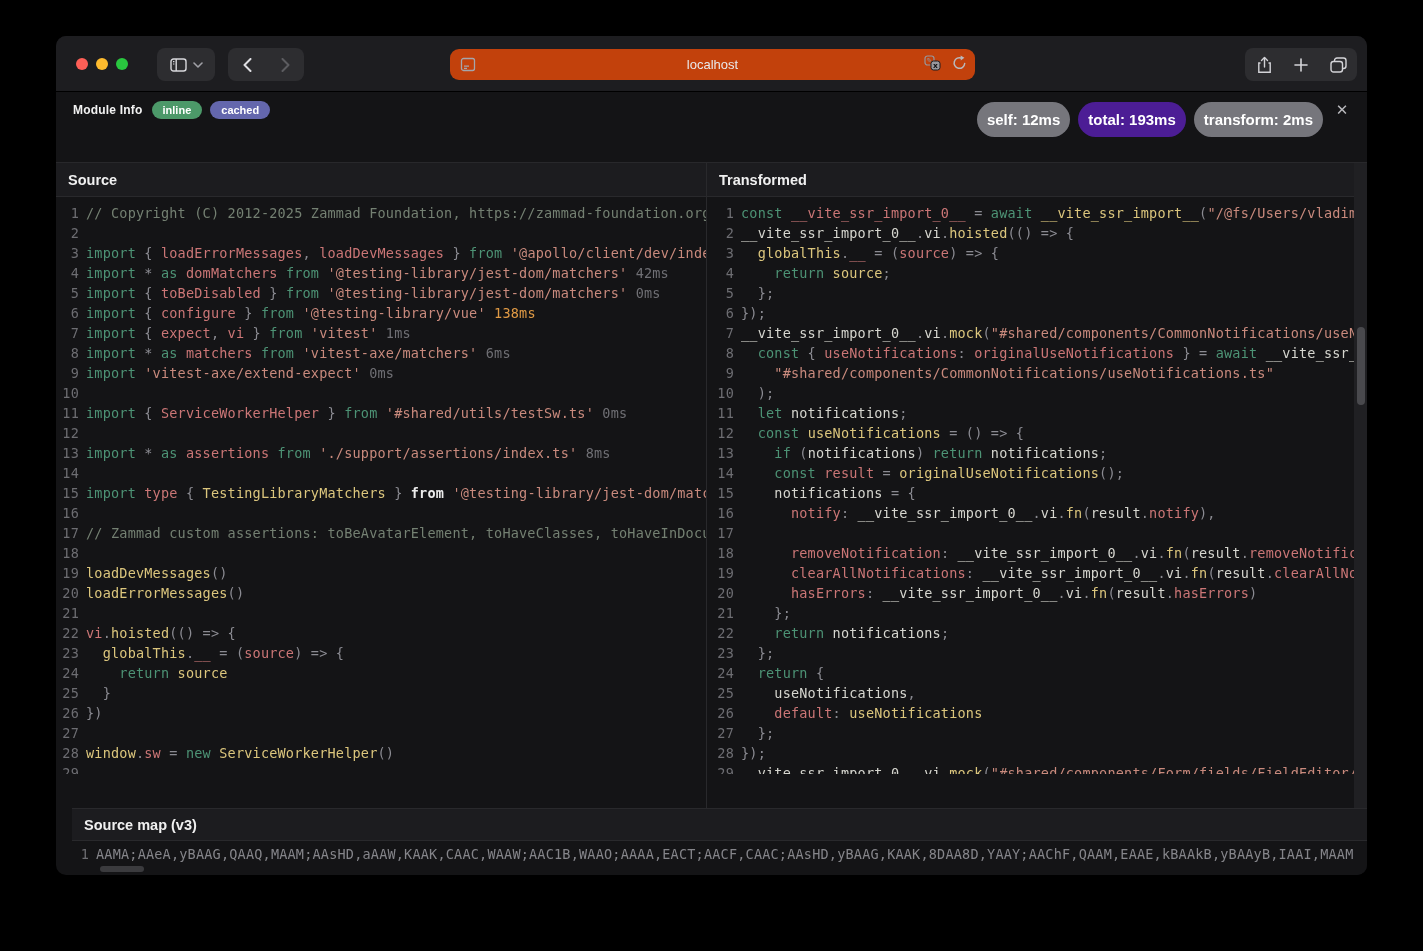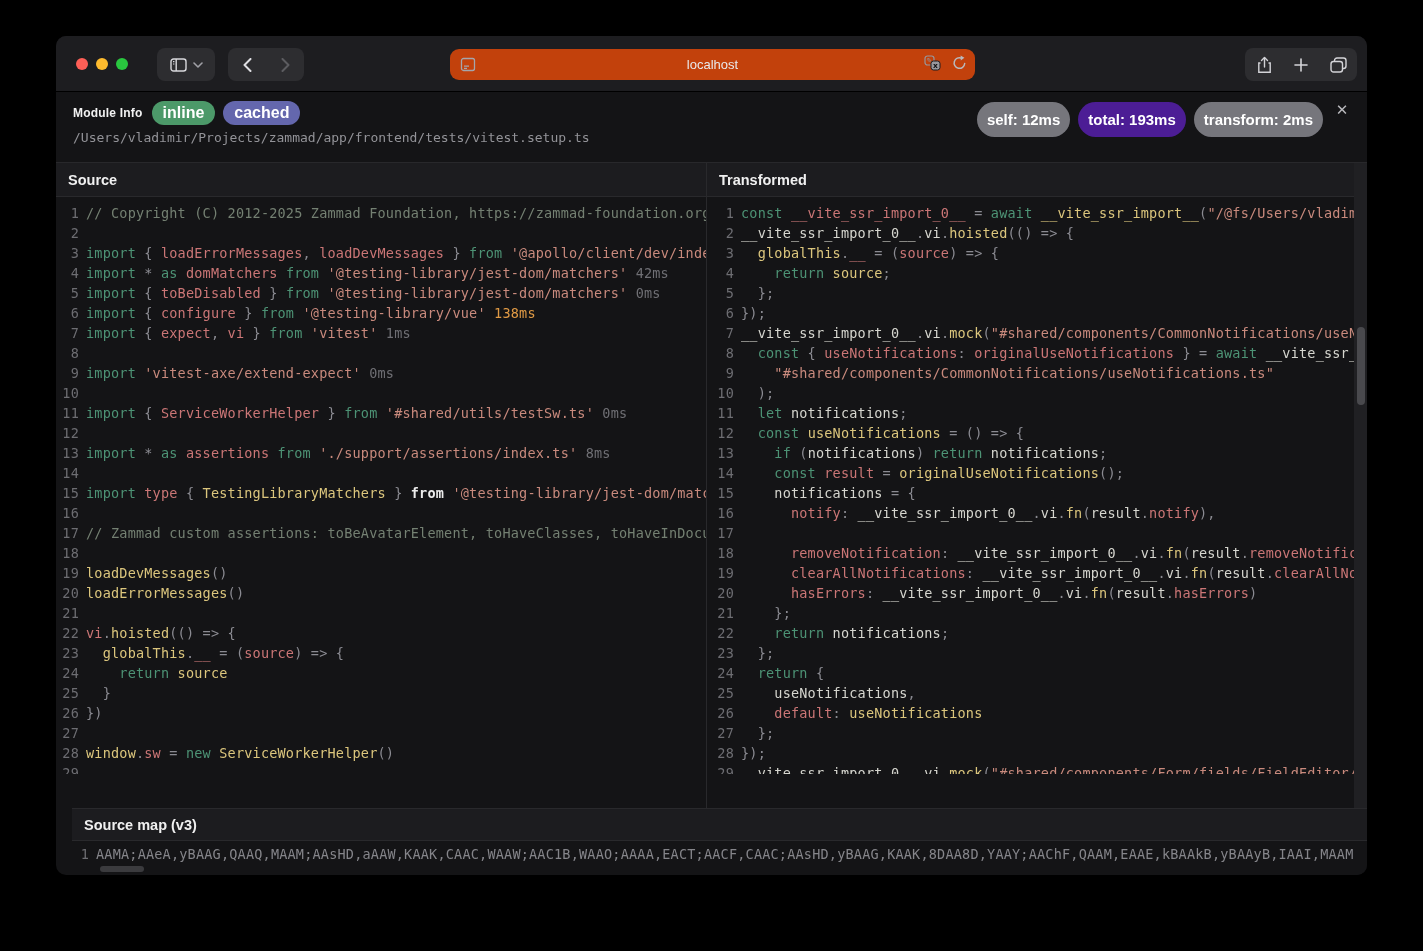--- a/index.html
+++ b/index.html
@@ -26,21 +26,21 @@
   .url-left { position:absolute; left:10px; top:8px; }
   .url-right { position:absolute; right:8px; top:6px; display:flex; gap:10px; align-items:center; }
   .pill-right { right:10px; left:auto; width:112px; gap:0; }
   .rbtn { width:37px; height:33px; display:flex; align-items:center; justify-content:center; }
   svg.ic { display:block; }
 
   
   .mi { position:relative; height:71px; border-bottom:1px solid #28282b; background:#141416; }
   .mi-row { position:absolute; left:17px; top:9px; display:flex; align-items:center; gap:9px; }
   .mi-title { color:#f2f2f2; font-size:12px; font-weight:700; letter-spacing:.2px; }
-  .badge { font-size:16px; font-weight:700; color:#fff; padding:3px 11px; border-radius:999px; }
+  .badge { font-size:11px; font-weight:700; color:#fff; padding:3px 11px; border-radius:999px; }
   .badge.green{background:#4c9969}.badge.indigo{background:#6467ad}
   .mi-right { position:absolute; right:44px; top:10px; display:flex; gap:8px; }
   .tbadge { font-size:15px; font-weight:700; color:#fff; padding:9px 10px; border-radius:999px; }
   .tbadge.gray{background:#76767c}.tbadge.orange{background:#4c1d95}
   .mi-close { position:absolute; right:14px; top:7px; width:22px; height:22px; color:#b9b9bd;
               font-size:15px; display:flex; align-items:center; justify-content:center; cursor:default; }
   .mi-path { position:absolute; left:17px; top:38px; color:#939398; font-size:13px;
              font-family:"DejaVu Sans Mono","Liberation Mono",monospace; }
 
   
@@ -166,35 +166,34 @@
           <span class="badge green">inline</span>
           <span class="badge indigo">cached</span>
         </span>
     </div>
     <div class="mi-right" id="mi-timings">
         <span class="tbadge gray">self: 12ms</span>
         <span class="tbadge orange">total: 193ms</span>
         <span class="tbadge gray">transform: 2ms</span>
       </div>
     <div class="mi-close">✕</div>
-    <div class="mi-path">/Users/vladimir/Projects/zammad/app/frontend/tests/vitest.setup.ts</div>
   </div>
 
   <div class="panels">
     <div class="panel src">
       <div class="phead">Source</div>
       <div class="pcode" id="src-lines">
           <div class="cl"><span class="ln">1</span><span class="lc"><span class="tk-c">// Copyright (C) 2012-2025 Zammad Foundation, https://zammad-foundation.org/</span></span></div>
           <div class="cl"><span class="ln">2</span><span class="lc"></span></div>
           <div class="cl"><span class="ln">3</span><span class="lc"><span class="tk-k">import</span><span class="tk-p"> { </span><span class="tk-v">loadErrorMessages</span><span class="tk-p">, </span><span class="tk-v">loadDevMessages</span><span class="tk-p"> } </span><span class="tk-k">from </span><span class="tk-s">'@apollo/client/dev/index.js'</span></span></div>
           <div class="cl"><span class="ln">4</span><span class="lc"><span class="tk-k">import </span><span class="tk-p">* </span><span class="tk-k">as </span><span class="tk-v">domMatchers </span><span class="tk-k">from </span><span class="tk-s">'@testing-library/jest-dom/matchers'</span><span class="tk-t"> 42ms</span></span></div>
           <div class="cl"><span class="ln">5</span><span class="lc"><span class="tk-k">import</span><span class="tk-p"> { </span><span class="tk-v">toBeDisabled</span><span class="tk-p"> } </span><span class="tk-k">from </span><span class="tk-s">'@testing-library/jest-dom/matchers'</span><span class="tk-t"> 0ms</span></span></div>
           <div class="cl"><span class="ln">6</span><span class="lc"><span class="tk-k">import</span><span class="tk-p"> { </span><span class="tk-v">configure</span><span class="tk-p"> } </span><span class="tk-k">from </span><span class="tk-s">'@testing-library/vue'</span><span class="tk-o"> 138ms</span></span></div>
           <div class="cl"><span class="ln">7</span><span class="lc"><span class="tk-k">import</span><span class="tk-p"> { </span><span class="tk-v">expect</span><span class="tk-p">, </span><span class="tk-v">vi</span><span class="tk-p"> } </span><span class="tk-k">from </span><span class="tk-s">'vitest'</span><span class="tk-t"> 1ms</span></span></div>
-          <div class="cl"><span class="ln">8</span></div>
+          <div class="cl"><span class="ln">8</span><span class="lc"><span class="tk-k">import </span><span class="tk-p">* </span><span class="tk-k">as </span><span class="tk-v">matchers </span><span class="tk-k">from </span><span class="tk-s">'vitest-axe/matchers'</span><span class="tk-t"> 6ms</span></span></div>
           <div class="cl"><span class="ln">9</span><span class="lc"><span class="tk-k">import </span><span class="tk-s">'vitest-axe/extend-expect'</span><span class="tk-t"> 0ms</span></span></div>
           <div class="cl"><span class="ln">10</span><span class="lc"></span></div>
           <div class="cl"><span class="ln">11</span><span class="lc"><span class="tk-k">import</span><span class="tk-p"> { </span><span class="tk-v">ServiceWorkerHelper</span><span class="tk-p"> } </span><span class="tk-k">from </span><span class="tk-s">'#shared/utils/testSw.ts'</span><span class="tk-t"> 0ms</span></span></div>
           <div class="cl"><span class="ln">12</span><span class="lc"></span></div>
           <div class="cl"><span class="ln">13</span><span class="lc"><span class="tk-k">import </span><span class="tk-p">* </span><span class="tk-k">as </span><span class="tk-v">assertions </span><span class="tk-k">from </span><span class="tk-s">'./support/assertions/index.ts'</span><span class="tk-t"> 8ms</span></span></div>
           <div class="cl"><span class="ln">14</span><span class="lc"></span></div>
           <div class="cl"><span class="ln">15</span><span class="lc"><span class="tk-k">import </span><span class="tk-v">type</span><span class="tk-p"> { </span><span class="tk-f">TestingLibraryMatchers</span><span class="tk-p"> } </span><span class="tk-b">from </span><span class="tk-s">'@testing-library/jest-dom/matchers'</span></span></div>
           <div class="cl"><span class="ln">16</span><span class="lc"></span></div>
           <div class="cl"><span class="ln">17</span><span class="lc"><span class="tk-c">// Zammad custom assertions: toBeAvatarElement, toHaveClasses, toHaveInDocument</span></span></div>
           <div class="cl"><span class="ln">18</span><span class="lc"></span></div>

